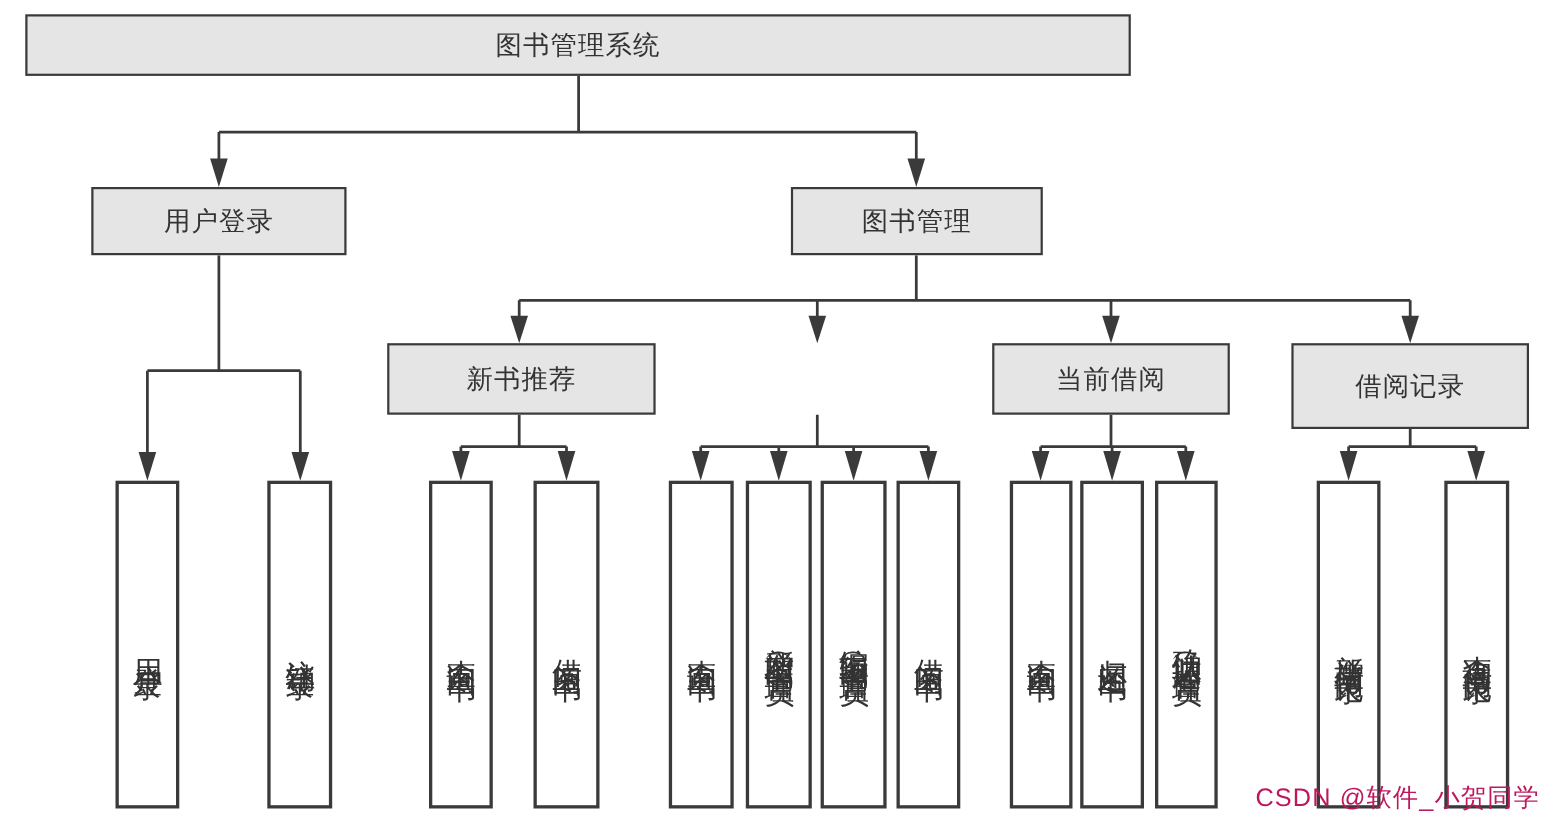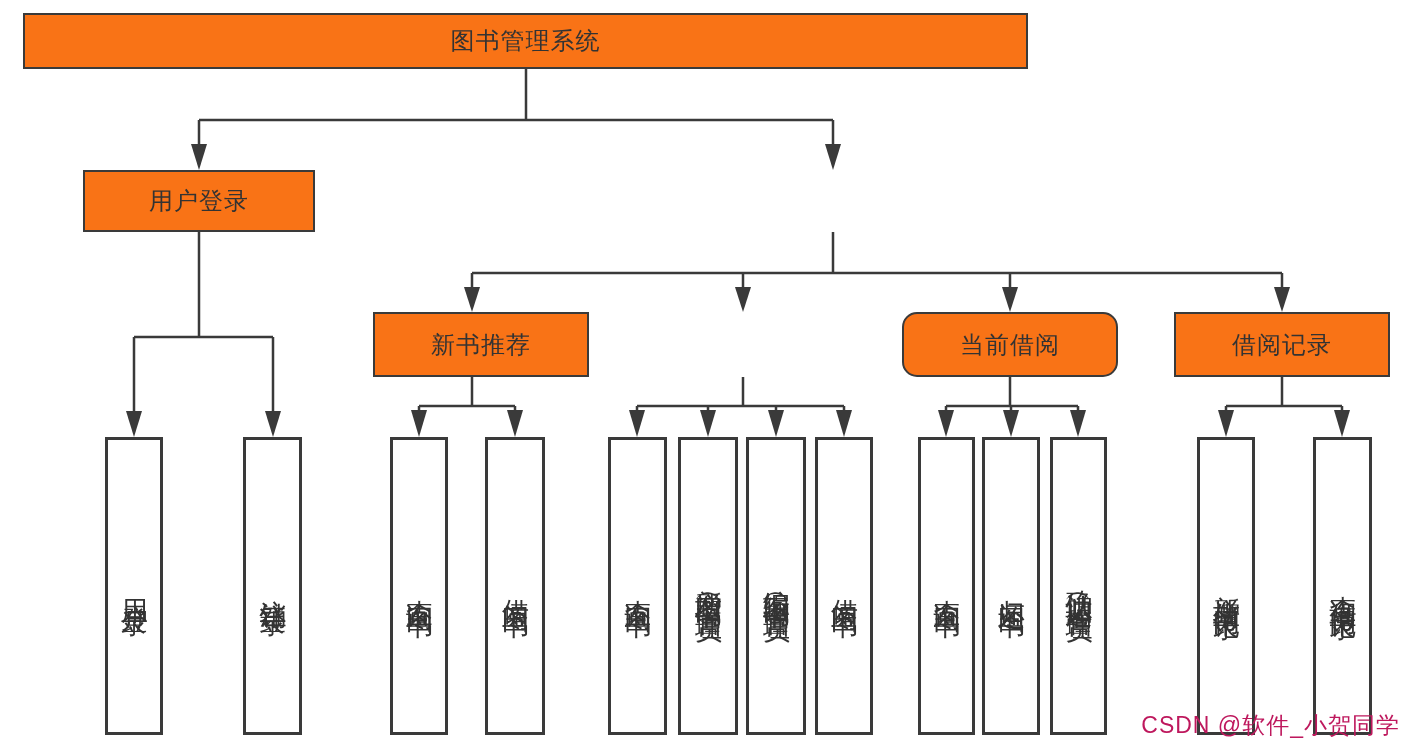--- a/index.html
+++ b/index.html
@@ -26,21 +26,21 @@
     fill: none;
   }
   #edges polygon {
     fill: #3a3a3a;
     stroke: none;
   }
   .h-box {
     position: absolute;
     box-sizing: border-box;
     border: 2.5px solid #3a3a3a;
-    background: #f97316;
+    background: #e5e5e5;
     display: flex;
     align-items: center;
     justify-content: center;
     font-size: 24px;
     color: #333333;
     letter-spacing: 1px;
     z-index: 1;
   }
   .v-box {
     position: absolute;
@@ -118,24 +118,25 @@
     <g>
       <path d="M1282 377 V406 M1226 406 H1342 M1226 406 V412 M1342 406 V412"></path>
       <polygon points="1218,410 1234,410 1226,437"></polygon>
       <polygon points="1334,410 1350,410 1342,437"></polygon>
     </g>
   </svg>
 
   <div class="h-box" style="left:23px; top:13px; width:1005px; height:56px; border-width:2px;">图书管理系统</div>
 
   <div class="h-box" style="left:83px; top:170px; width:232px; height:62px;">用户登录</div>
+  <div class="h-box" style="left:719px; top:170px; width:229px; height:62px;">图书管理</div>
 
-  <div class="h-box" style="left:373px; top:312px; width:216px; height:65px;">新书推荐</div>
-  <div class="h-box" style="left:902px; top:312px; width:216px; height:65px;border-radius:15px;">当前借阅</div>
-  <div class="h-box" style="left:1174px; top:312px; width:216px; height:65px;text-align:right;">借阅记录</div>
+  <div class="h-box" style="left:352px; top:312px; width:244px; height:65px;">新书推荐</div>
+  <div class="h-box" style="left:902px; top:312px; width:216px; height:65px;">当前借阅</div>
+  <div class="h-box" style="left:1174px; top:312px; width:216px; height:78px;text-align:right;">借阅记录</div>
 
   <div class="v-box" style="left:105px; width:58px;">
     <span class="v-text">用户登录</span>
   </div>
   <div class="v-box" style="left:243px; width:59px;">
     <span class="v-text">注销登录</span>
   </div>
 
   <div class="v-box" style="left:390px; width:58px;">
     <span class="v-text">查询图书</span>

